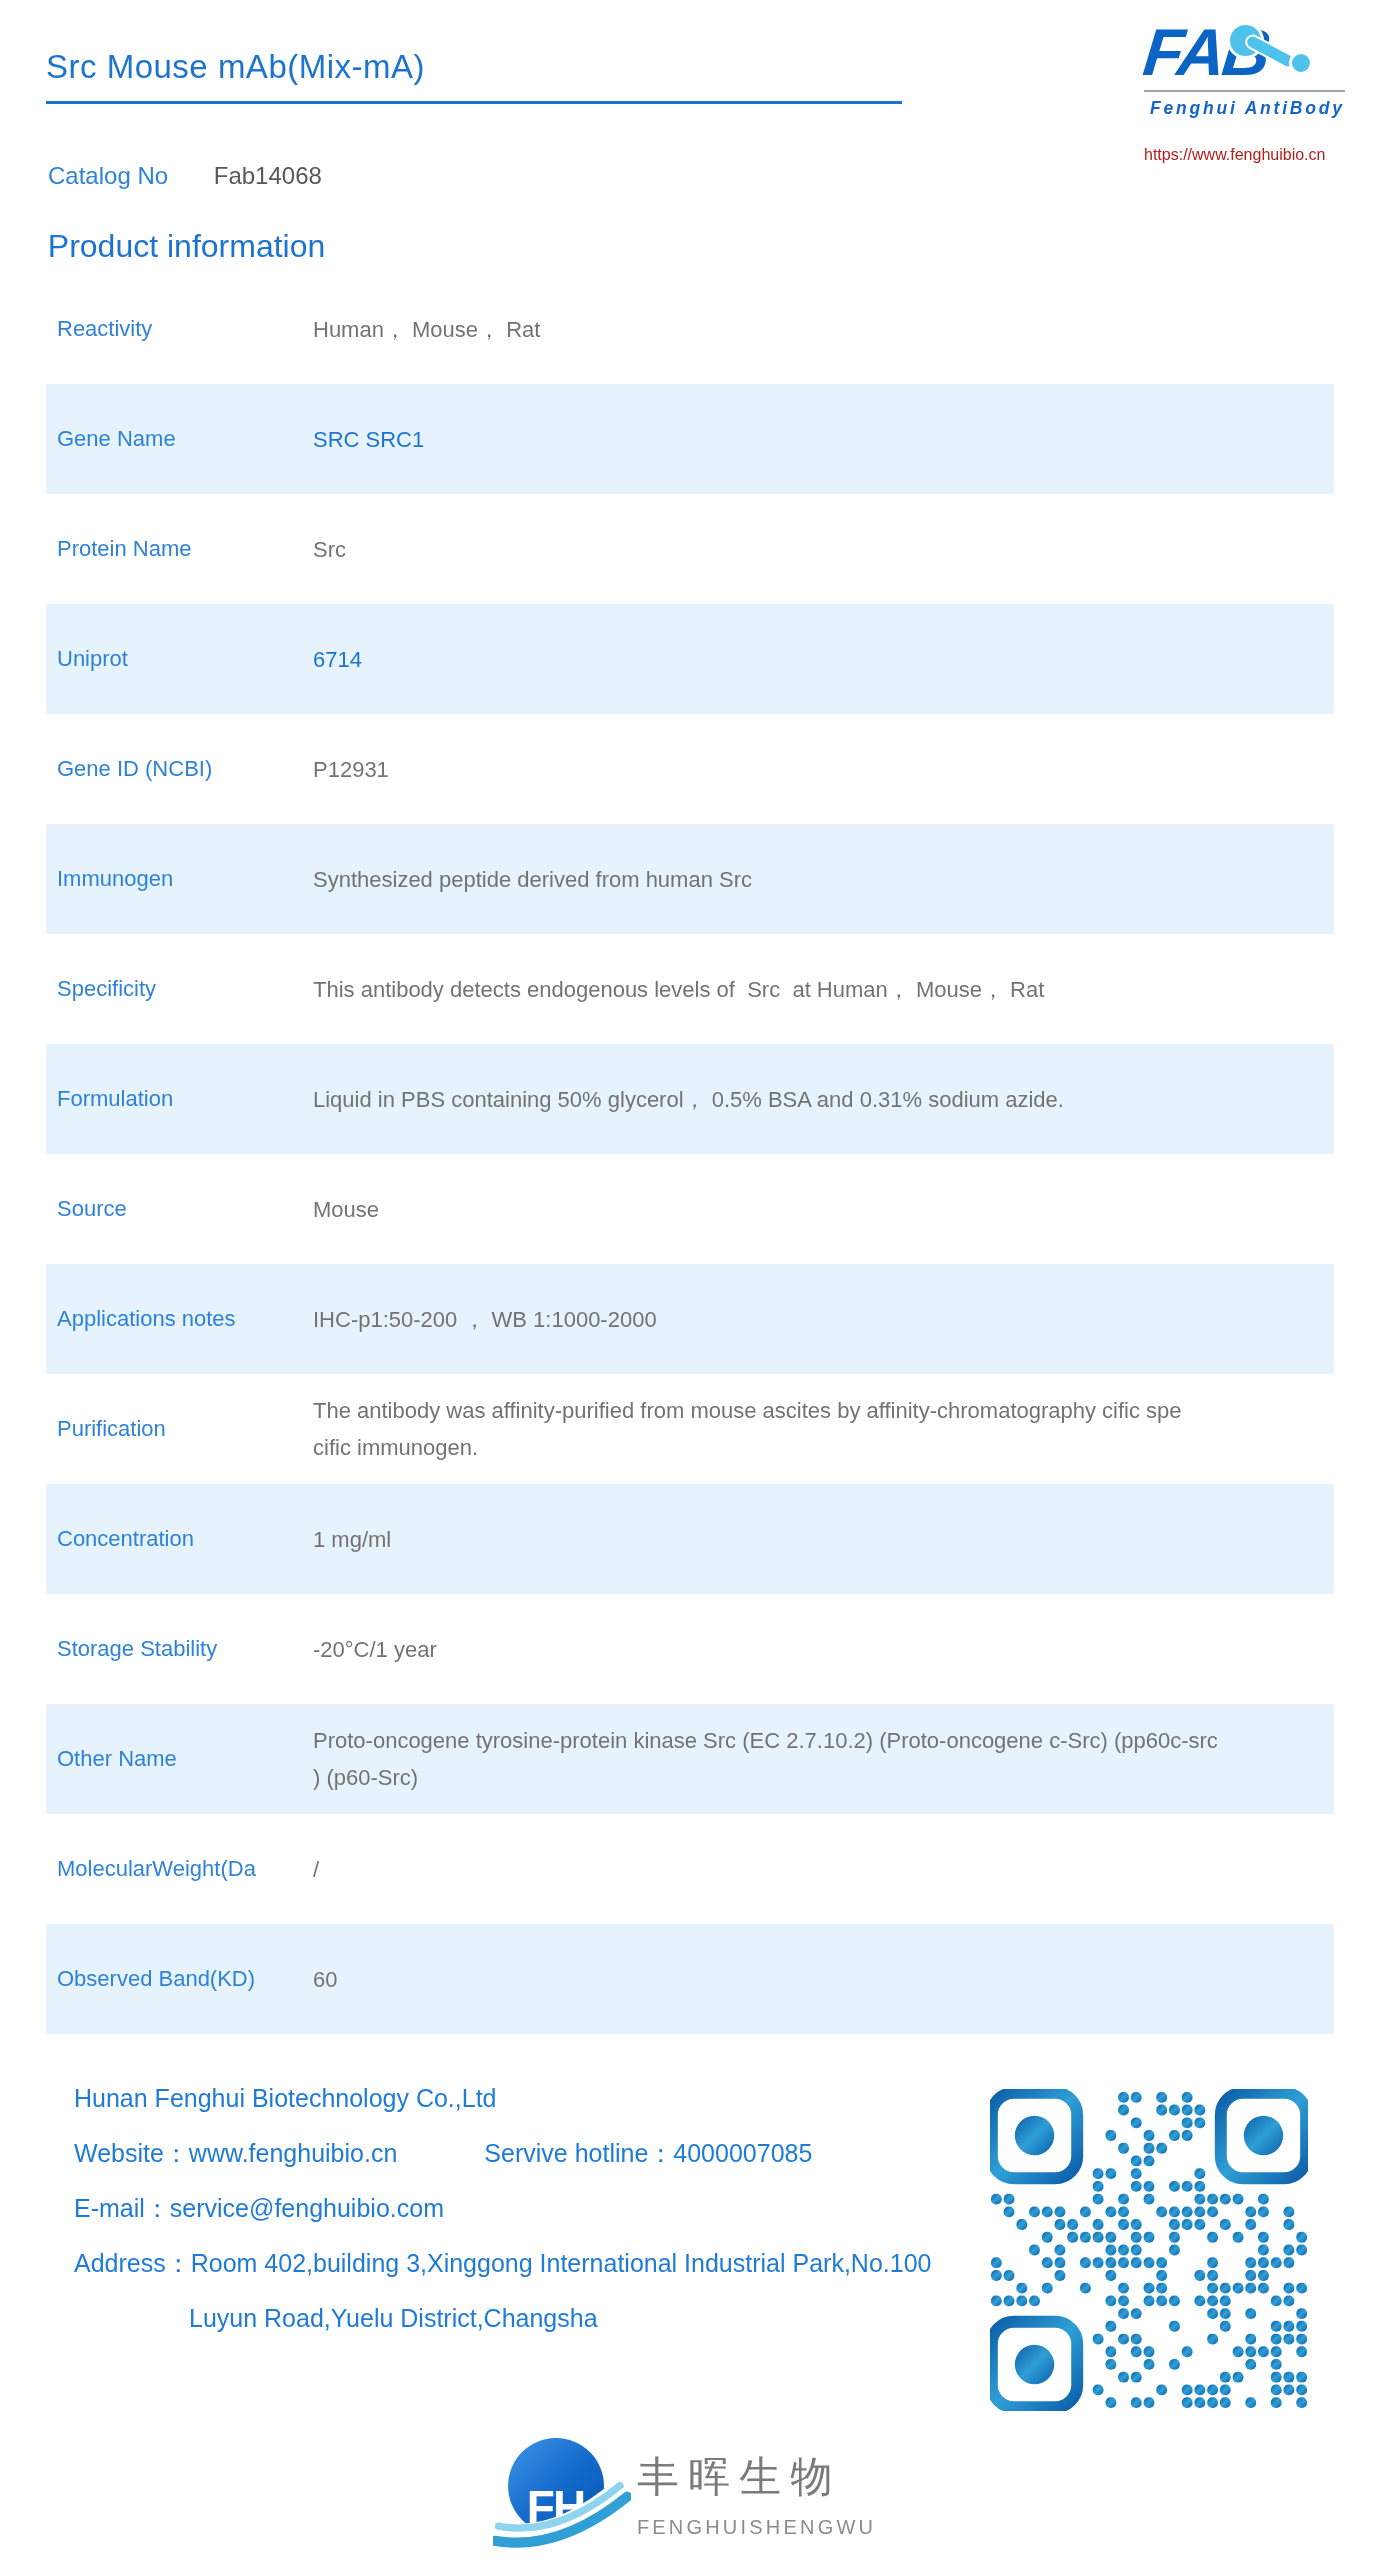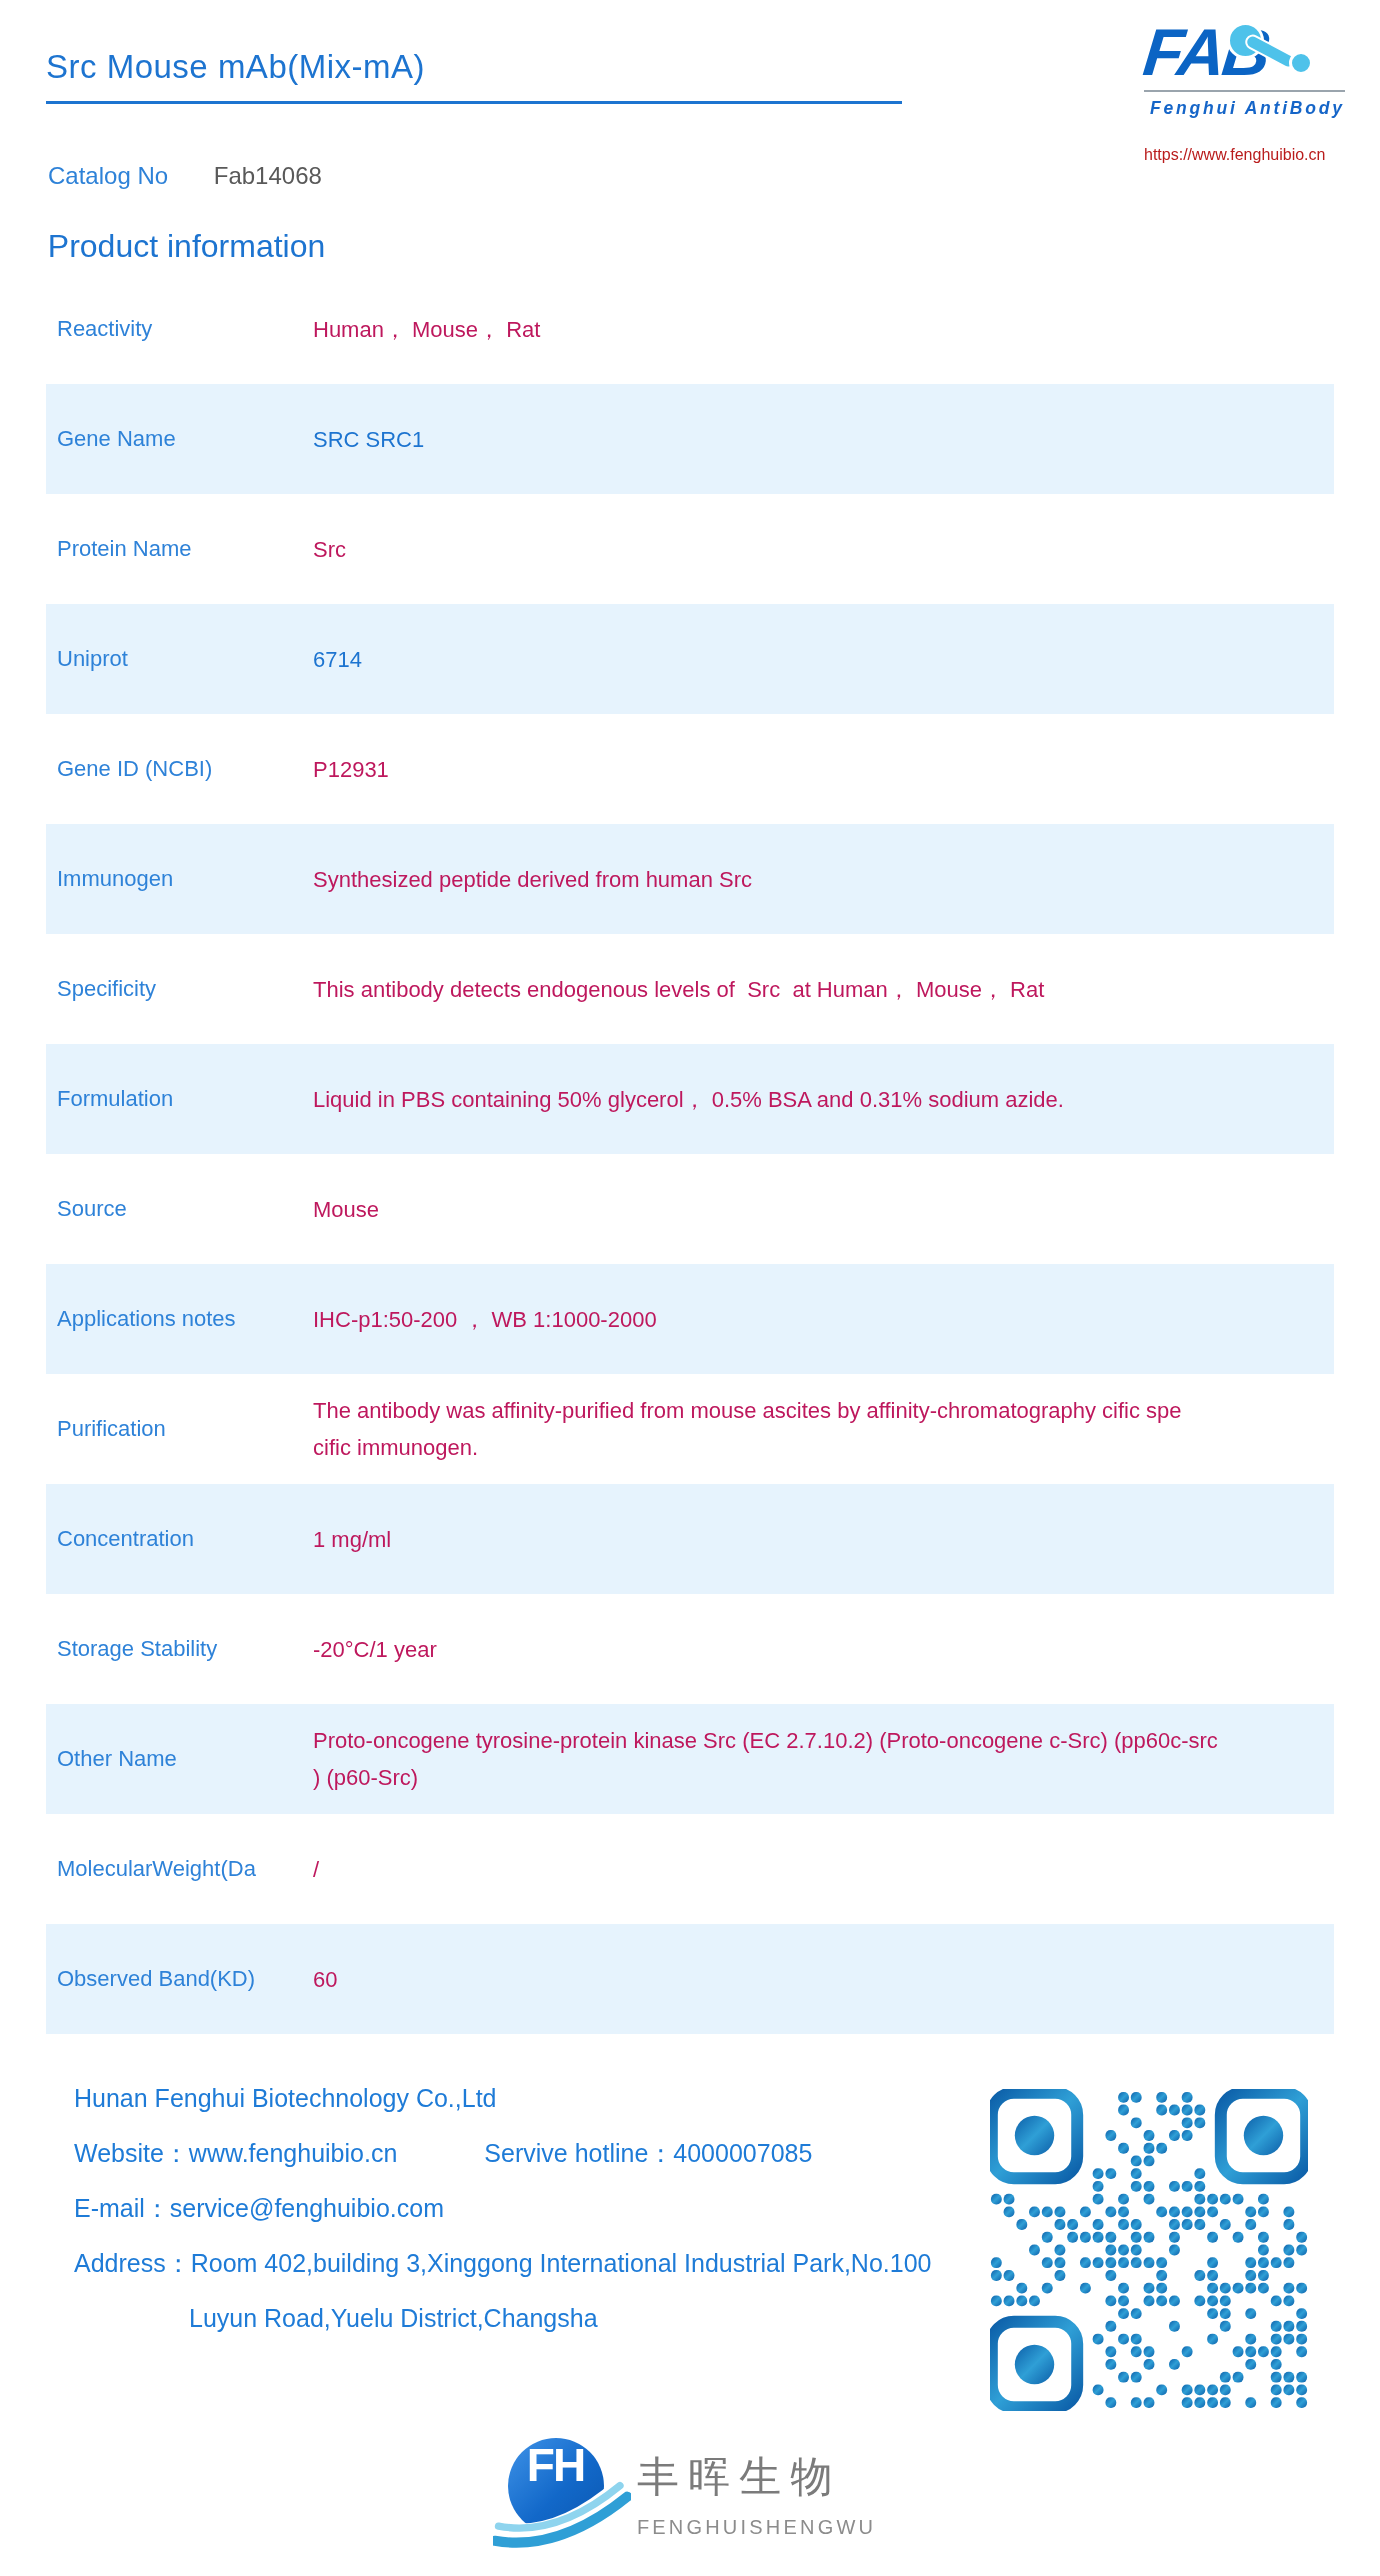--- a/index.html
+++ b/index.html
@@ -62,42 +62,42 @@
   
   .info-table { position:absolute; left:46px; top:274px; width:1288px; }
   .info-row { display:flex; align-items:center; min-height:110px; background:#ffffff; }
   .info-row.alt { background:#e6f3fd; }
   .row-label {
     flex:0 0 267px; padding-left:11px;
     font-size:22px; color:#2e82d8;
   }
   .row-value {
     flex:1; padding-right:22px;
-    font-size:22px; color:#be185d; line-height:37px; white-space:pre-wrap;
+    font-size:22px; color:#737373; line-height:37px; white-space:pre-wrap;
   }
   .row-value.blue { color:#1d74d0; }
 
   
   .footer { position:absolute; left:46px; top:2076px; width:1288px; display:flex; justify-content:space-between; align-items:flex-start; }
   .footer-left { padding-left:28px; padding-top:7.4px; color:#1e7bd7; font-size:25px; }
   .f-line { line-height:31px; margin-bottom:24px; white-space:nowrap; }
   .f-split { display:flex; column-gap:87px; }
   .f-indent { padding-left:115px; margin-top:5.5px; }
   .qr-wrap { width:318px; height:322px; margin-right:26px; margin-top:13px; }
 
   
   .brand-footer {
     position:absolute; left:0; top:2436px; width:100%;
     display:flex; justify-content:center; align-items:flex-start; column-gap:24px;
   }
   .bf-logo { position:relative; width:109px; height:109px; }
   .bf-circle {
     position:absolute; left:3.7px; top:1.8px; width:96px; height:96px; border-radius:50%;
     background:linear-gradient(135deg,#3f93e8 0%,#1268c9 55%,#0a57b0 100%);
-    display:flex; align-items:flex-start; justify-content:center;
+    display:flex; align-items:flex-end; justify-content:center;
   }
   .bf-monogram { color:#ffffff; font-size:46px; font-weight:700; letter-spacing:-1.8px; }
   .bf-swoosh { position:absolute; left:-11px; top:44px; }
   .bf-text { padding-top:13px; }
   .bf-cn { font-size:42px; color:#7b7b7b; letter-spacing:9.2px; font-weight:500; }
   .bf-en { font-size:20px; color:#8c8c8c; letter-spacing:3.2px; margin-top:11px; }
 </style>
 </head>
 <body>
 

